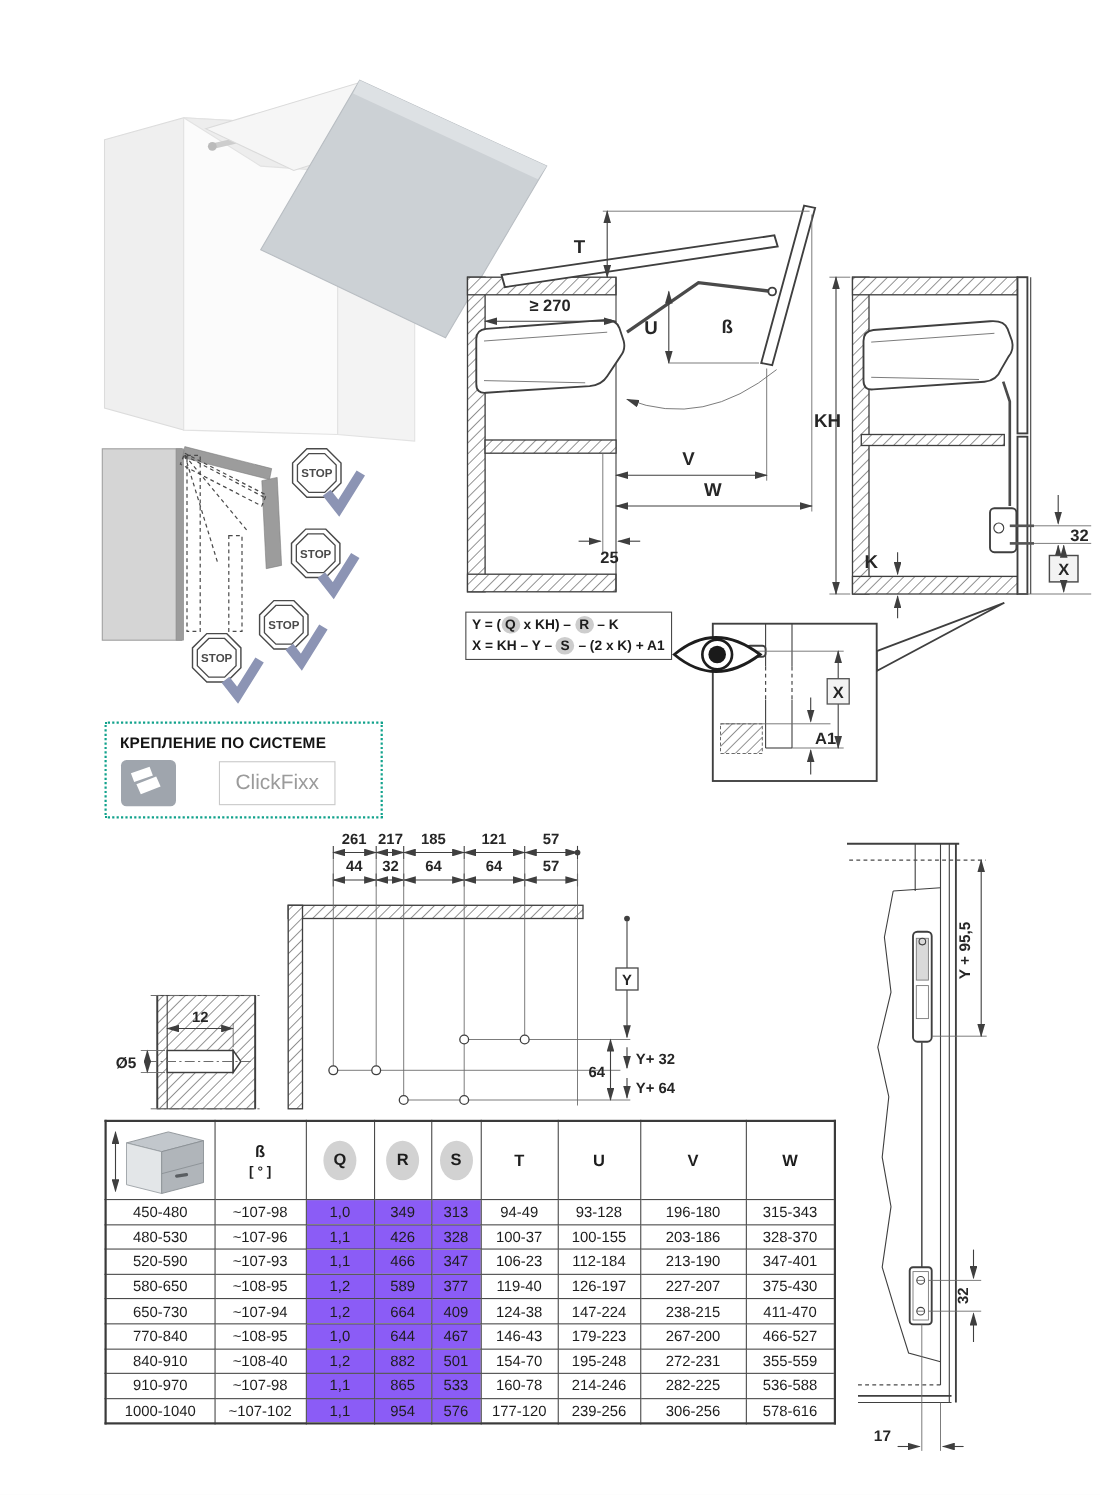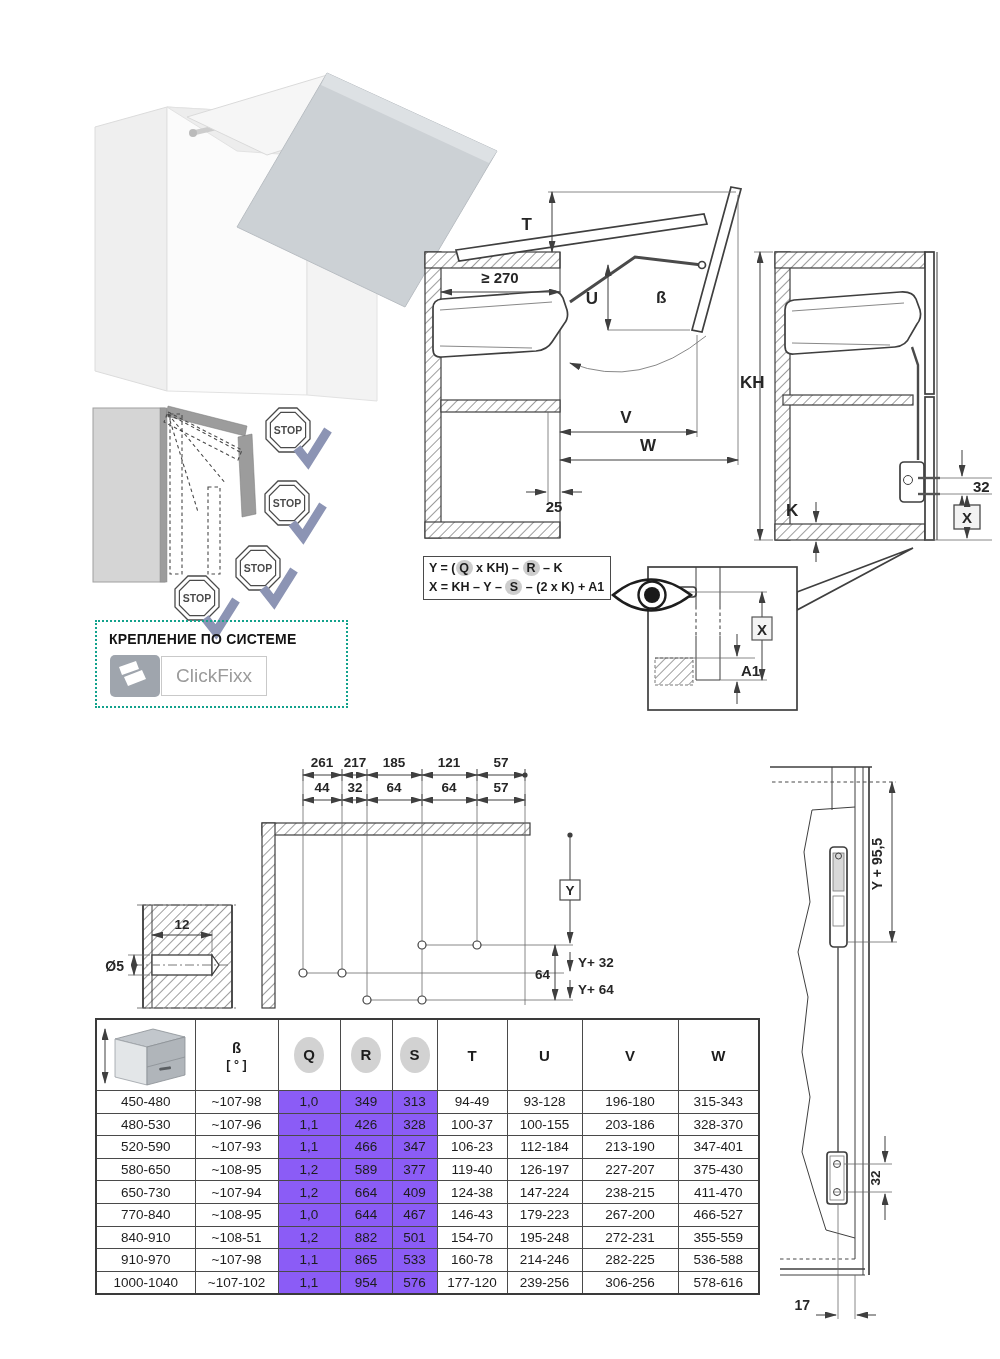--- a/index.html
+++ b/index.html
@@ -18,24 +18,24 @@
   .t13{font-size:13.5px;font-weight:bold;}
   .t15{font-size:15px;font-weight:bold;}
   .t17{font-size:17px;font-weight:bold;}
   .mid{text-anchor:middle;} .end{text-anchor:end;}
   
   .fx{left:423px;top:556px;width:188px;height:44px;border:1.6px solid #4a4a4a;box-sizing:border-box;
       font-weight:bold;font-size:12.5px;line-height:19px;padding:2px 5px;white-space:nowrap;color:#1c1c1c;}
   .circ{display:inline-block;background:#cdcdcd;border-radius:50%;min-width:13px;height:16px;
         line-height:16px;text-align:center;padding:0 2px;}
   
-  .cfx{left:95px;top:620px;width:253px;height:88px;border:2px dotted #12a28c;box-sizing:border-box;
+  .cfx{left:95px;top:656px;width:253px;height:88px;border:2px dotted #12a28c;box-sizing:border-box;
        padding:9px 12px 8px;}
   .cfx-title{font-weight:bold;font-size:14px;color:#141414;letter-spacing:.2px;}
-  .cfx-row{display:flex;align-items:center;margin-top:7px;}
+  .cfx-row{display:flex;align-items:center;margin-top:7px;gap:38px;}
   .cfx-box{width:104px;height:38px;border:1px solid #c9c9c9;display:flex;align-items:center;
            justify-content:center;color:#9b9b9b;font-size:19px;background:#fff;}
   
   .spec{position:absolute;left:95px;top:1018px;border-collapse:collapse;table-layout:fixed;
         border:2px solid #3a3a3a;background:#fff;}
   .spec td,.spec th{border:1px solid #4a4a4a;text-align:center;padding:0;overflow:hidden;
         font-size:13.5px;color:#1d1d1d;height:21.6px;font-weight:normal;}
   .spec th{height:70px;font-weight:bold;font-size:15px;}
   .spec .sh{background:#8b5cf6;}
   .hell{display:inline-block;width:30px;height:36px;line-height:36px;border-radius:50%;
@@ -439,21 +439,21 @@
           <td class="sh">1,0</td>
           <td class="sh">644</td>
           <td class="sh">467</td>
           <td>146-43</td>
           <td>179-223</td>
           <td>267-200</td>
           <td>466-527</td>
         </tr>
         <tr>
           <td>840-910</td>
-          <td>~108-51</td>
+          <td>~108-40</td>
           <td class="sh">1,2</td>
           <td class="sh">882</td>
           <td class="sh">501</td>
           <td>154-70</td>
           <td>195-248</td>
           <td>272-231</td>
           <td>355-559</td>
         </tr>
         <tr>
           <td>910-970</td>

